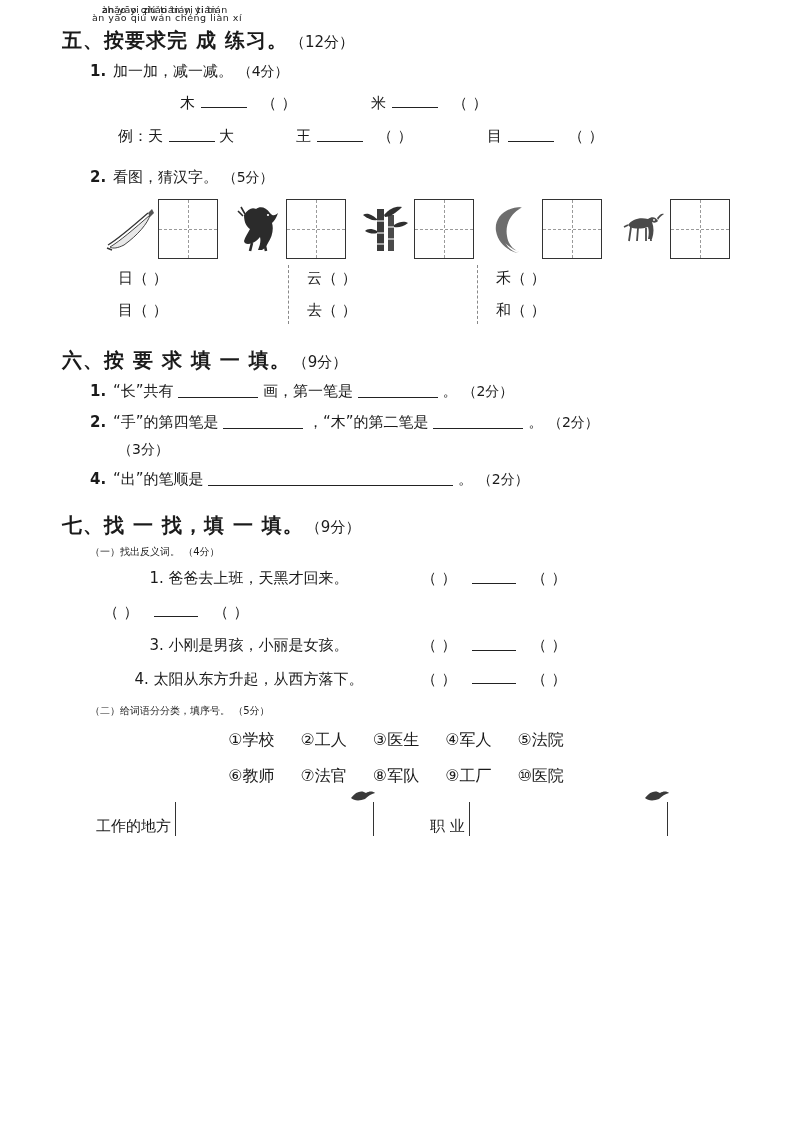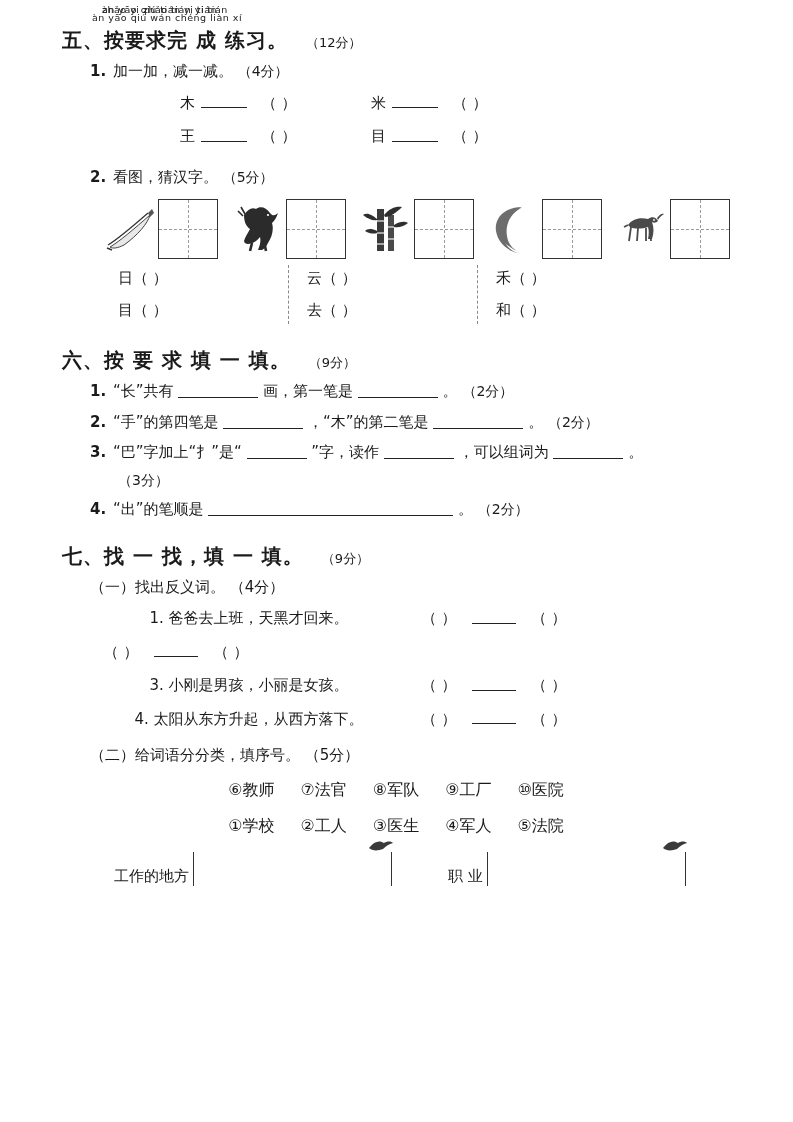--- a/index.html
+++ b/index.html
@@ -20,33 +20,33 @@
     position:absolute;
     left:62px; top:14px; width:668px;
   }
 
   
   .sec{margin-top:0;}
   .sec-head{
     position:relative;
     display:flex;
     align-items:flex-end;
-    gap:8px;
+    gap:0;
     margin:0 0 4px 0;
   }
   .sec-title{
     font-size:20px;
     font-weight:bold;
     letter-spacing:1px;
     line-height:1.25;
     white-space:nowrap;
   }
   .sec-score{
-    font-size:13px;
-    margin-left:10px;
+    font-size:15px;
+    margin-left:2px;
     padding-bottom:1px;
     white-space:nowrap;
   }
   .pinyin-row{
     position:absolute;
     font-size:9.5px;
     letter-spacing:.5px;
     white-space:nowrap;
     color:#222;
     font-family:"DejaVu Sans", sans-serif;
@@ -56,21 +56,21 @@
   .q{
     font-size:15px;
     line-height:1.9;
     margin:2px 0 0 28px;
     white-space:nowrap;
   }
   .q .num{font-weight:bold;margin-right:2px;}
   .q .pts{font-size:14px;}
 
   .sub{
-    font-size:15px;
+    font-size:10px;
     line-height:1.9;
     margin:2px 0 0 28px;
     white-space:nowrap;
   }
 
   
   .blank{
     display:inline-block;
     border-bottom:1px solid #222;
     height:15px;
@@ -183,21 +183,21 @@
     justify-content:center;
     gap:26px;
     white-space:nowrap;
   }
   .wordlist .w{display:inline-block;}
 
   
   .classify{
     display:flex;
     align-items:flex-end;
-    margin:10px 0 0 52px;
+    margin:10px 0 0 34px;
     font-size:15px;
     white-space:nowrap;
   }
   .cl-label{margin-right:4px;}
   .cl-box{
     width:198px;height:34px;
     border-left:1px solid #333;
     border-bottom:0;
     position:relative;
     margin-right:6px;
@@ -249,20 +249,25 @@
       </span>
       <span class="gapB"></span>
       <span class="eq">
         <span class="lab">米</span>
         <span class="line"></span>
         <span class="paren">（        ）</span>
       </span>
     </div>
 
     <div class="eqrow">
+      <span class="eq">
+        <span class="lab">例：天</span>
+        <span class="line"></span>
+        <span>大</span>
+      </span>
       <span class="gapA"></span>
       <span class="eq">
         <span class="lab">王</span>
         <span class="line"></span>
         <span class="paren">（        ）</span>
       </span>
       <span class="gapB"></span>
       <span class="eq">
         <span class="lab">目</span>
         <span class="line"></span>
@@ -389,30 +394,20 @@
     <div class="q">
       <span class="num">2.</span>
       <span>“手”的第四笔是</span>
       <span class="blank b80"></span>
       <span>，“木”的第二笔是</span>
       <span class="blank b90"></span>
       <span>。</span>
       <span class="pts">（2分）</span>
     </div>
 
-    <div class="q">
-      <span class="num">3.</span>
-      <span>“巴”字加上“扌”是“</span>
-      <span class="blank b60"></span>
-      <span>”字，读作</span>
-      <span class="blank b70"></span>
-      <span>，可以组词为</span>
-      <span class="blank b70"></span>
-      <span>。</span>
-    </div>
     <div class="ptsline">（3分）</div>
 
     <div class="q">
       <span class="num">4.</span>
       <span>“出”的笔顺是</span>
       <span class="blank b230"></span>
       <span>。</span>
       <span class="pts">（2分）</span>
     </div>
   </div>
@@ -472,32 +467,32 @@
         <span class="p">（        ）</span>
       </span>
     </div>
 
     <div class="sub" style="margin-top:6px;">
       <span>（二）给词语分分类，填序号。</span>
       <span class="pts">（5分）</span>
     </div>
 
     <div class="wordlist">
+      <span class="w">①学校</span>
+      <span class="w">②工人</span>
+      <span class="w">③医生</span>
+      <span class="w">④军人</span>
+      <span class="w">⑤法院</span>
+    </div>
+    <div class="wordlist">
       <span class="w">⑥教师</span>
       <span class="w">⑦法官</span>
       <span class="w">⑧军队</span>
       <span class="w">⑨工厂</span>
       <span class="w">⑩医院</span>
-    </div>
-    <div class="wordlist">
-      <span class="w">①学校</span>
-      <span class="w">②工人</span>
-      <span class="w">③医生</span>
-      <span class="w">④军人</span>
-      <span class="w">⑤法院</span>
     </div>
 
     <div class="classify">
       <span class="cl-label">工作的地方</span>
       <span class="cl-box">
         <span class="rt"></span>
         <span class="bird">
           <svg width="26" height="14" viewBox="0 0 26 14">
             <path d="M1 10 C6 3 12 2 16 5 C19 3 23 3 25 5 C21 6 18 8 15 11 C10 13 4 13 1 10 Z" fill="#3a3a3a"></path>
           </svg>

